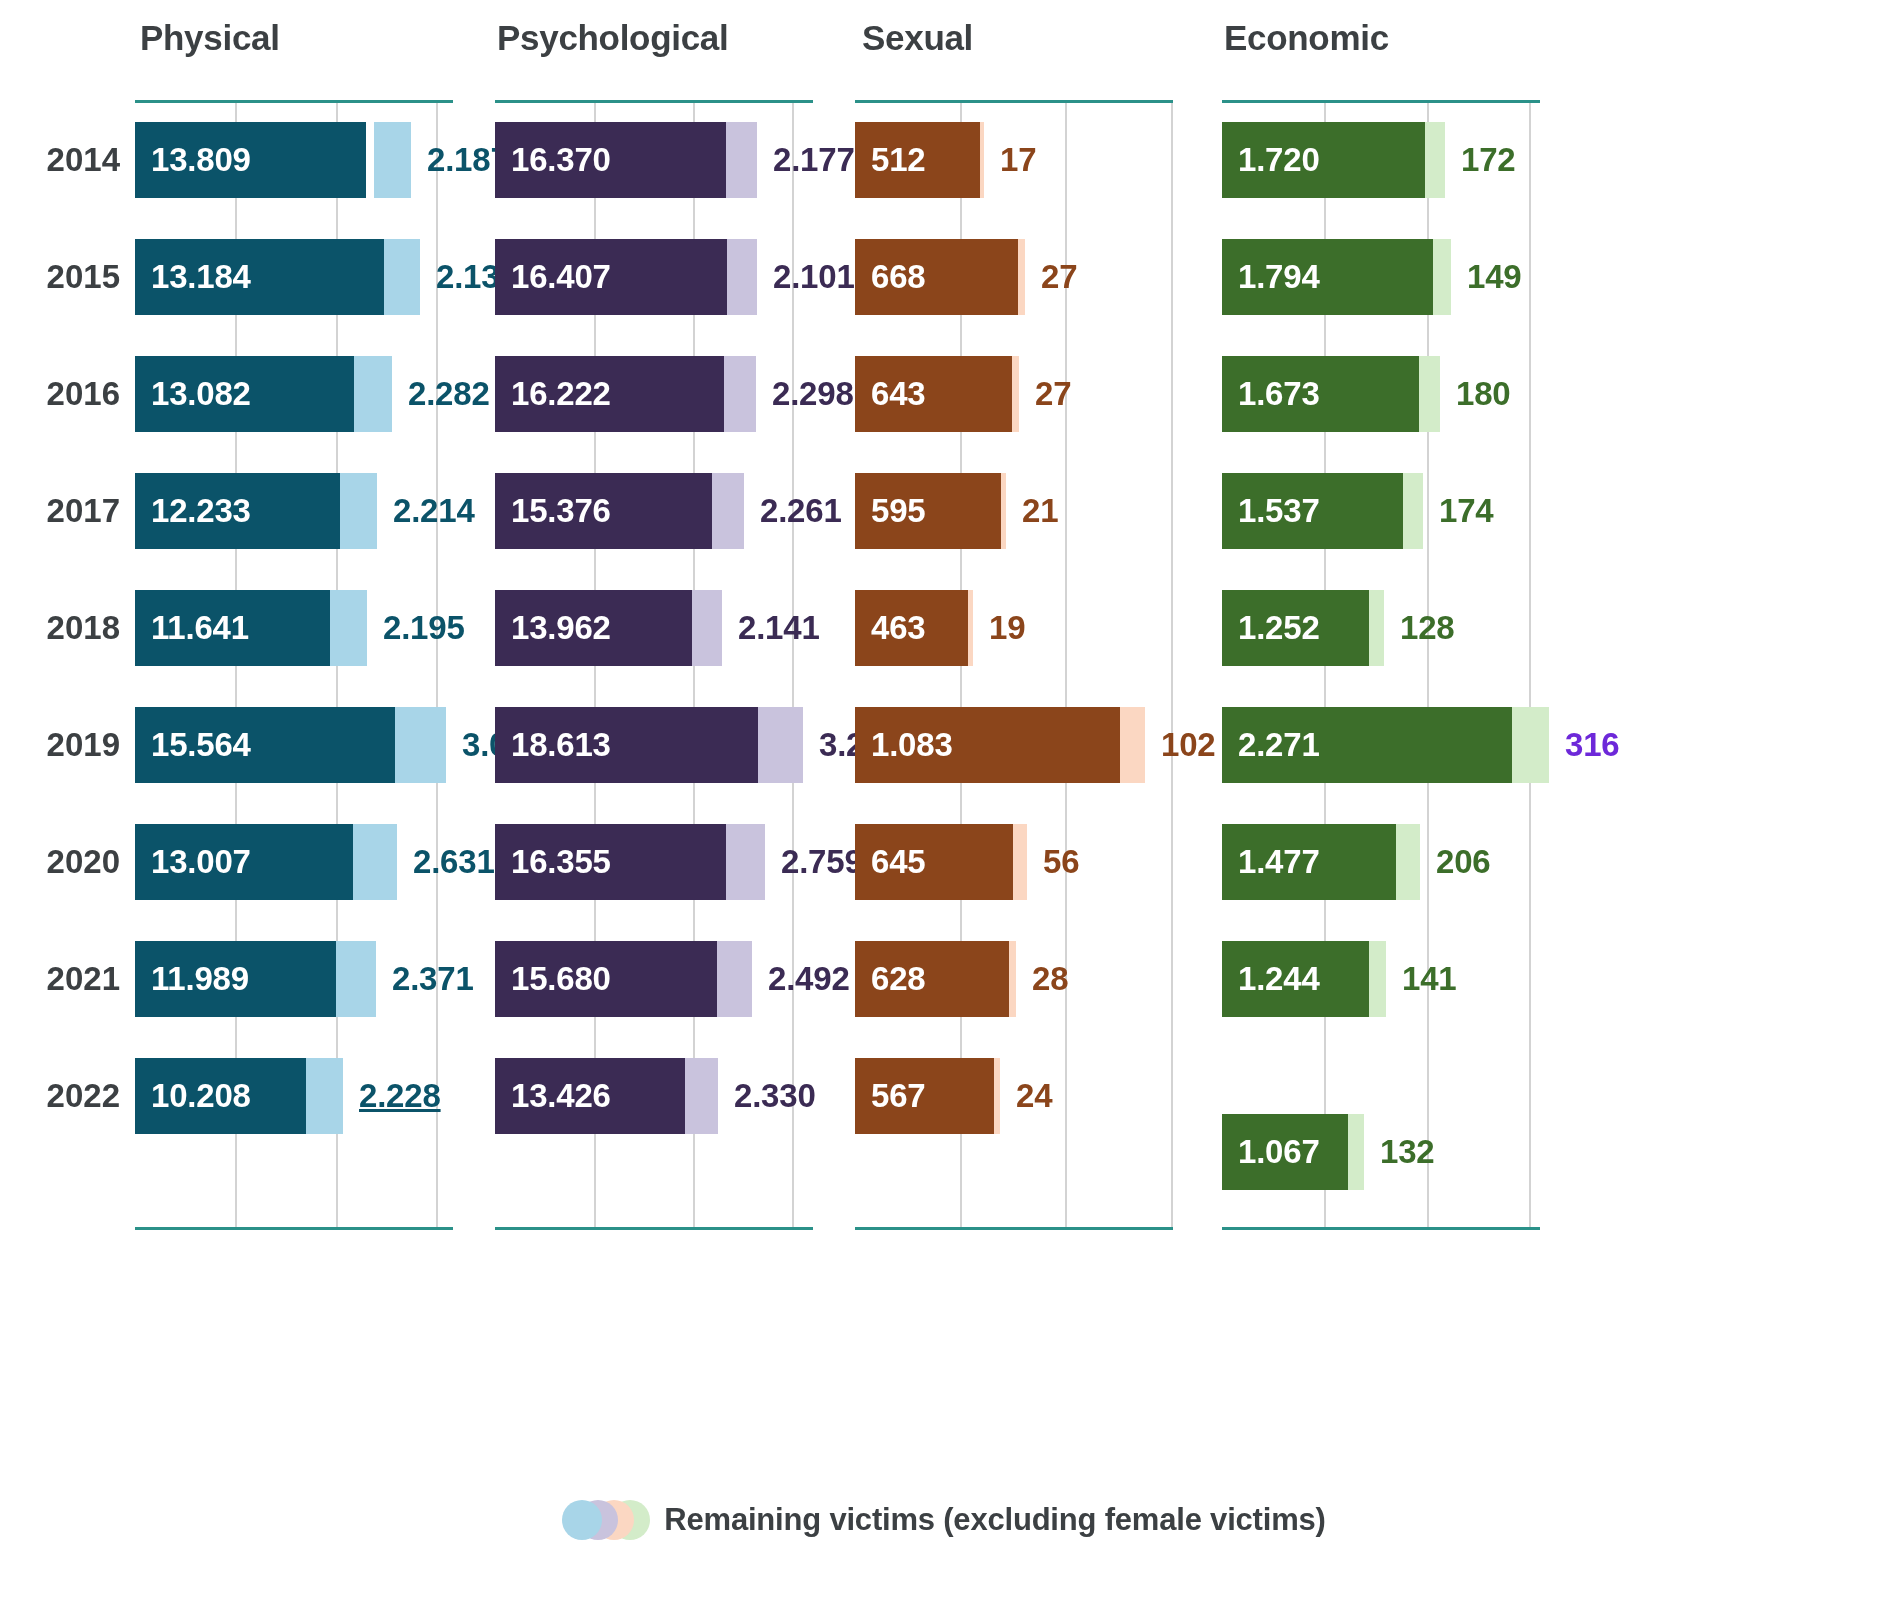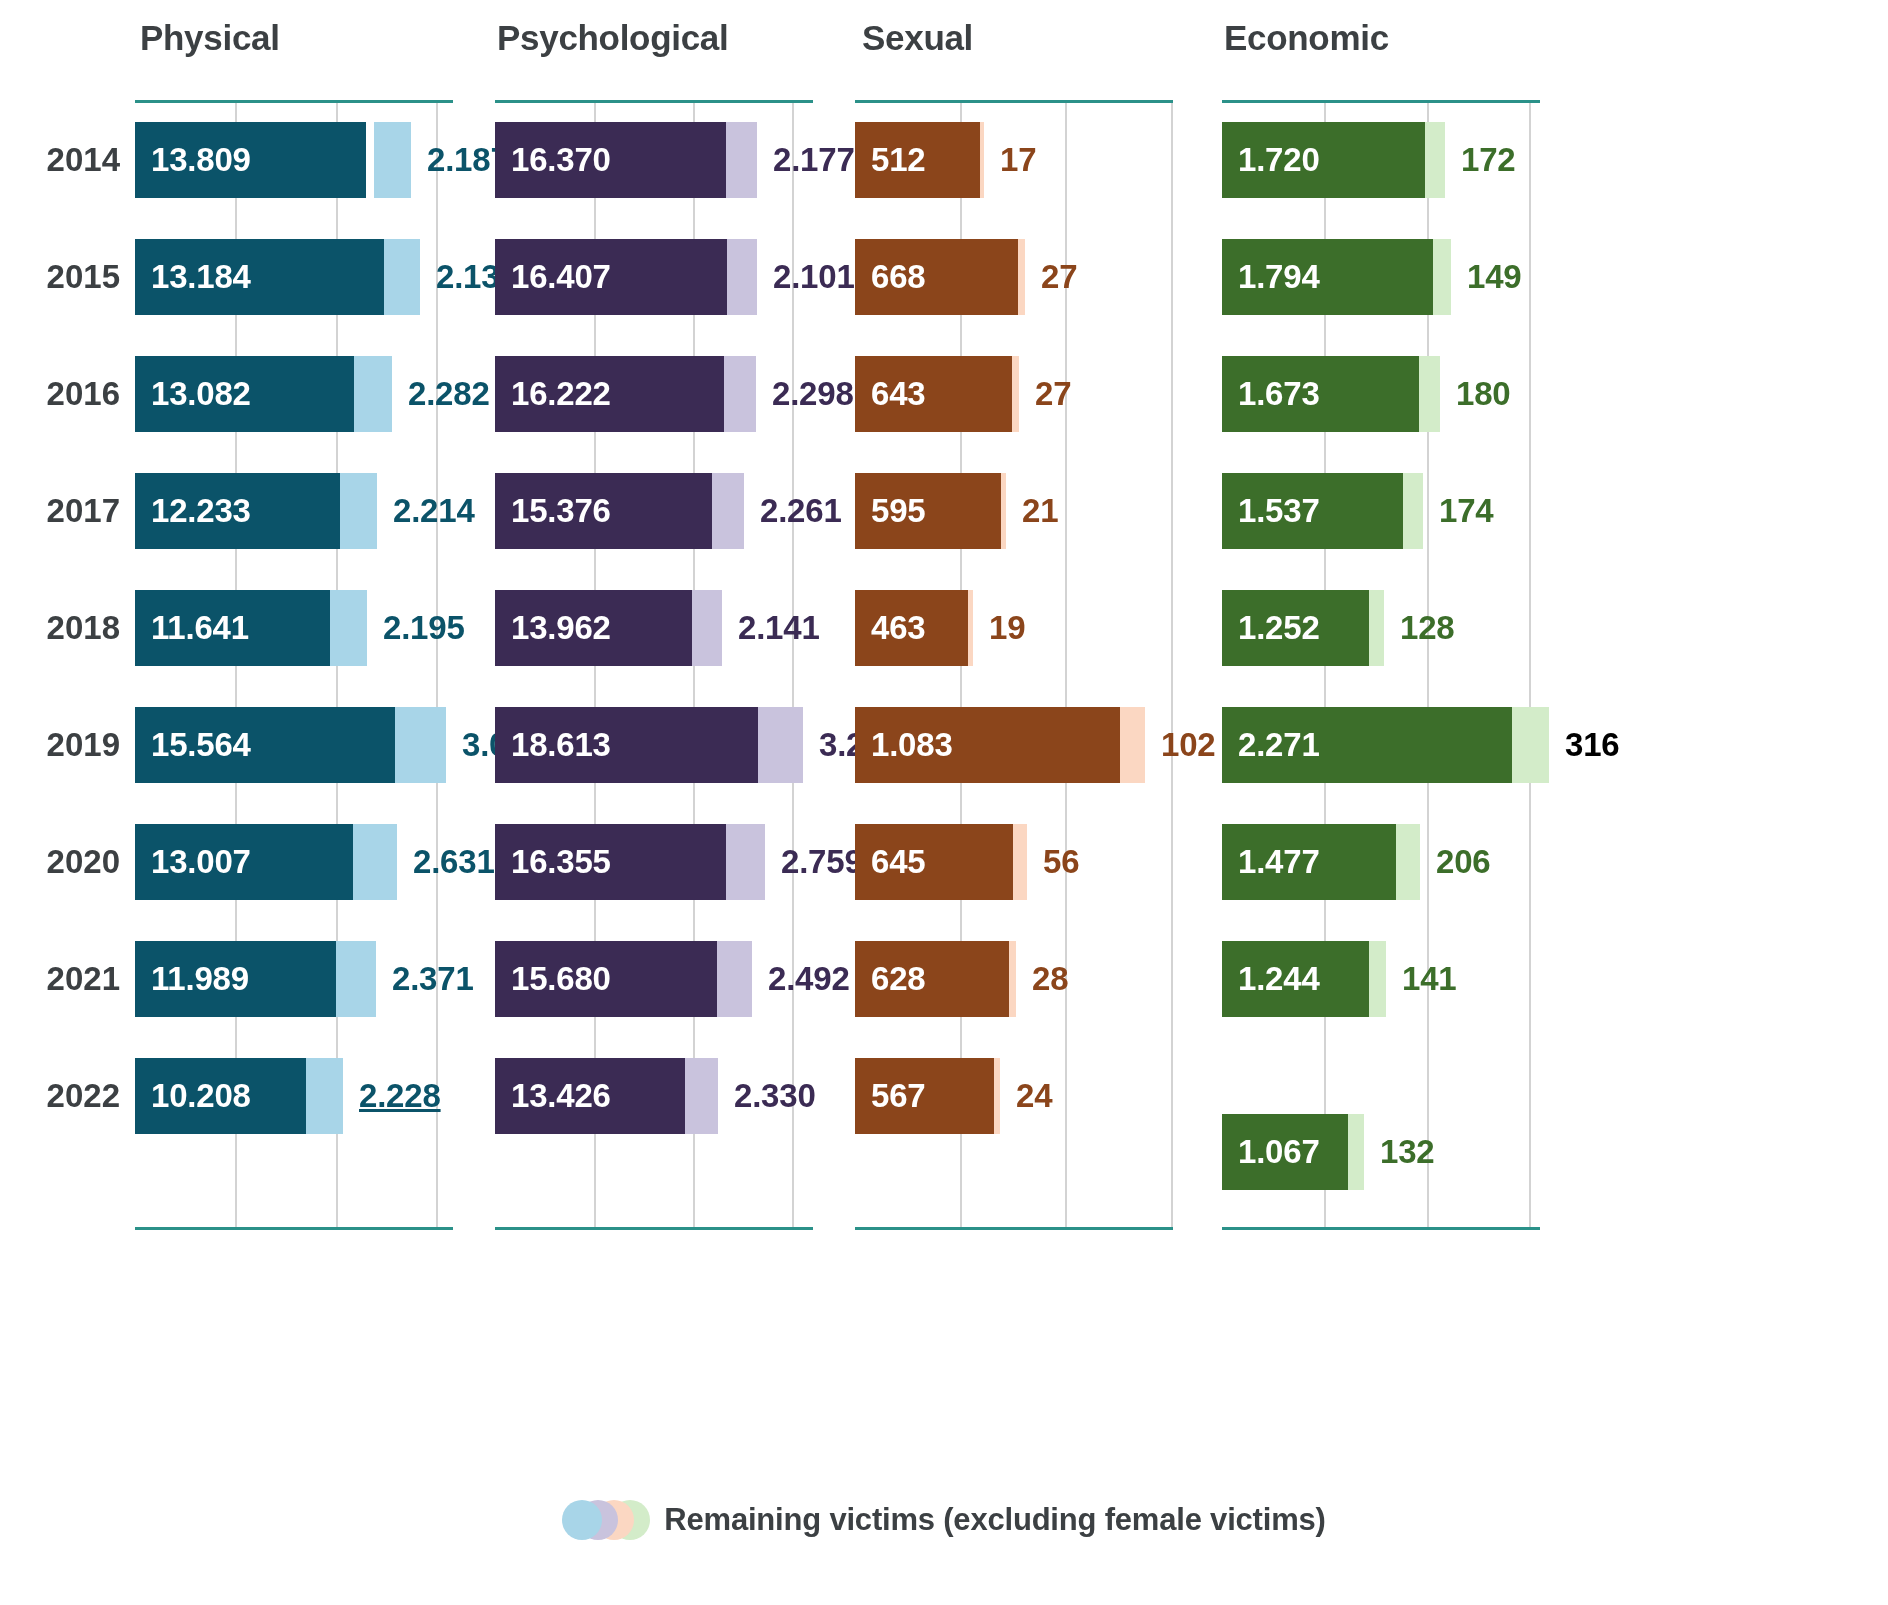--- a/index.html
+++ b/index.html
@@ -542,21 +542,21 @@
               <span class="seg-rem-label" style="color: rgb(60, 110, 42);">128</span>
             </div>
           </div>
         </div>
         <div class="row" style="top: 607px; width: 318px;">
           <div class="bar-wrap">
             <div class="seg seg-main" style="width: 290px; background: rgb(60, 110, 42);">
               <span class="seg-main-label">2.271</span>
             </div>
             <div class="seg" style="width: 37px; background: rgb(211, 236, 201);">
-              <span class="seg-rem-label" style="color: #000000;">316</span>
+              <span class="seg-rem-label" style="color: #6d28d9;">316</span>
             </div>
           </div>
         </div>
         <div class="row" style="top: 724px; width: 318px;">
           <div class="bar-wrap">
             <div class="seg seg-main" style="width: 174px; background: rgb(60, 110, 42);">
               <span class="seg-main-label">1.477</span>
             </div>
             <div class="seg" style="width: 24px; background: rgb(211, 236, 201);">
               <span class="seg-rem-label" style="color: rgb(60, 110, 42);">206</span>

